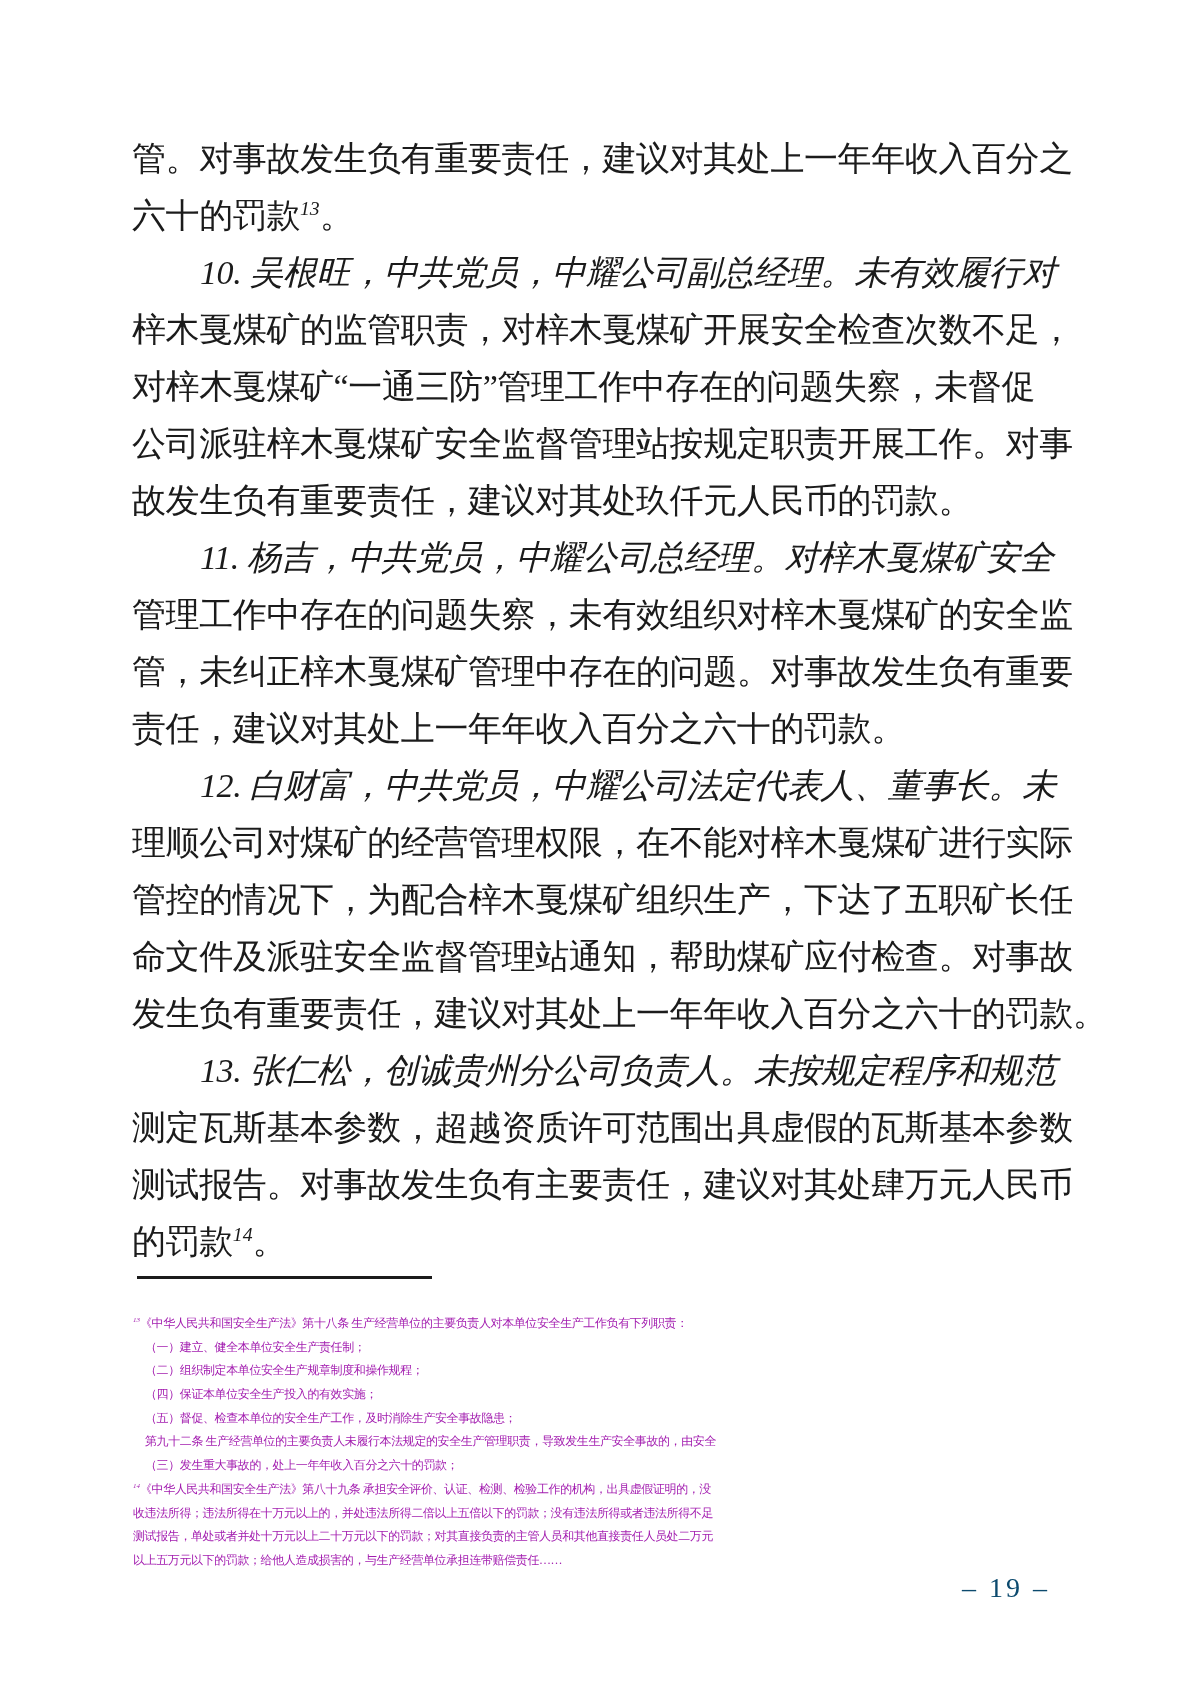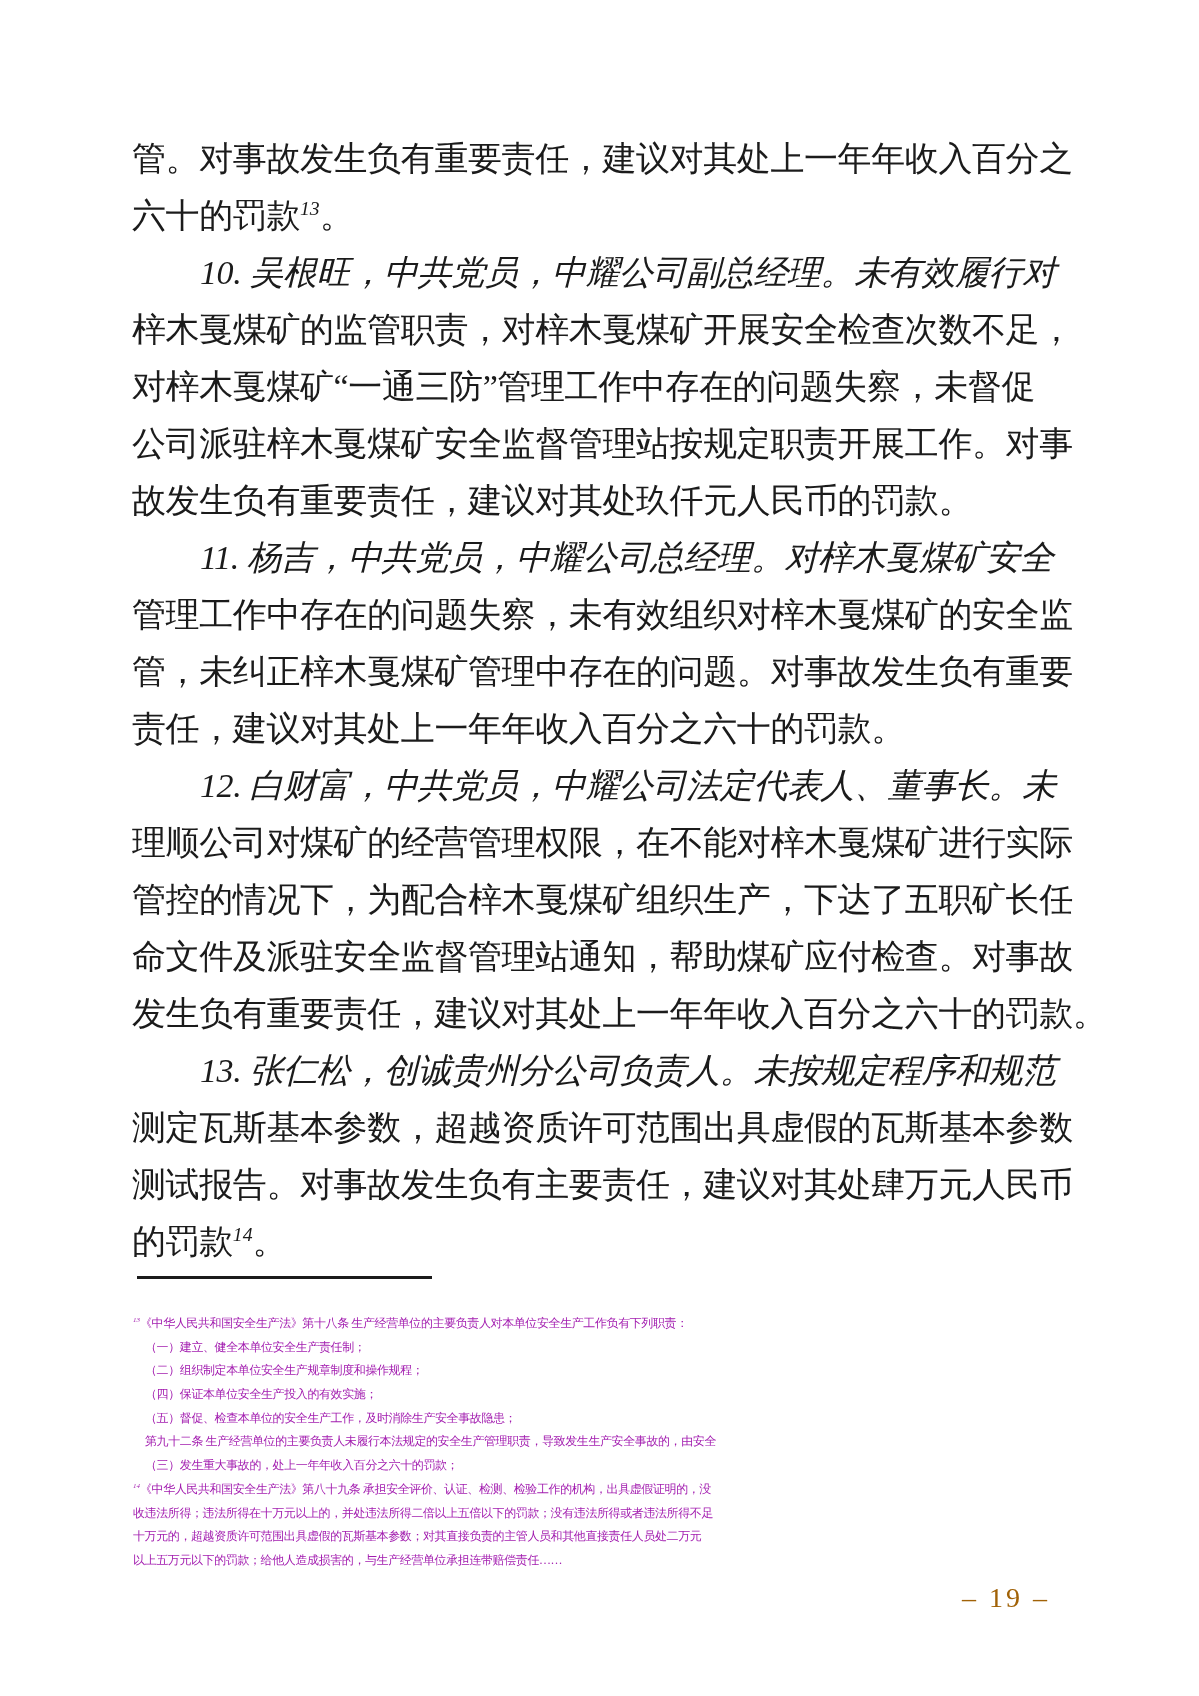--- a/index.html
+++ b/index.html
@@ -62,23 +62,22 @@
     font-style: italic;
   }
   .page-number {
     position: absolute;
     left: 962px;
     top: 1572px;
     width: 110px;
     font-family: "Liberation Serif", "DejaVu Serif", serif;
     font-size: 28px;
     letter-spacing: 3px;
-    color: #a16207;
+    color: #0c4a6e;
     white-space: nowrap;
-    margin-top: 10px;
   }
 </style>
 </head>
 <body>
 
 <div class="page">
   <div class="body-text" id="body-lines">
       <div class="line">管。对事故发生负有重要责任，建议对其处上一年年收入百分之</div>
       <div class="line">六十的罚款<sup>13</sup>。</div>
       <div class="line indent2">10. 吴根旺，中共党员，中耀公司副总经理。未有效履行对</div>
@@ -104,17 +103,17 @@
   <div class="footnotes" id="footnote-lines">
       <div class="line"><sup>13</sup>《中华人民共和国安全生产法》第十八条 生产经营单位的主要负责人对本单位安全生产工作负有下列职责：</div>
       <div class="line indent1">（一）建立、健全本单位安全生产责任制；</div>
       <div class="line indent1">（二）组织制定本单位安全生产规章制度和操作规程；</div>
       <div class="line indent1">（四）保证本单位安全生产投入的有效实施；</div>
       <div class="line indent1">（五）督促、检查本单位的安全生产工作，及时消除生产安全事故隐患；</div>
       <div class="line indent1">第九十二条 生产经营单位的主要负责人未履行本法规定的安全生产管理职责，导致发生生产安全事故的，由安全</div>
       <div class="line indent1">（三）发生重大事故的，处上一年年收入百分之六十的罚款；</div>
       <div class="line"><sup>14</sup>《中华人民共和国安全生产法》第八十九条 承担安全评价、认证、检测、检验工作的机构，出具虚假证明的，没</div>
       <div class="line">收违法所得；违法所得在十万元以上的，并处违法所得二倍以上五倍以下的罚款；没有违法所得或者违法所得不足</div>
-      <div class="line">十万元的，超越资质许可范围出具虚假的瓦斯基本参数；对其直接负责的主管人员和其他直接责任人员处二万元</div>
+      <div class="line">测试报告，单处或者并处十万元以上二十万元以下的罚款；对其直接负责的主管人员和其他直接责任人员处二万元</div>
       <div class="line">以上五万元以下的罚款；给他人造成损害的，与生产经营单位承担连带赔偿责任……</div>
     </div>
   <div class="page-number">– 19 –</div>
 </div>
 
 </body></html>

